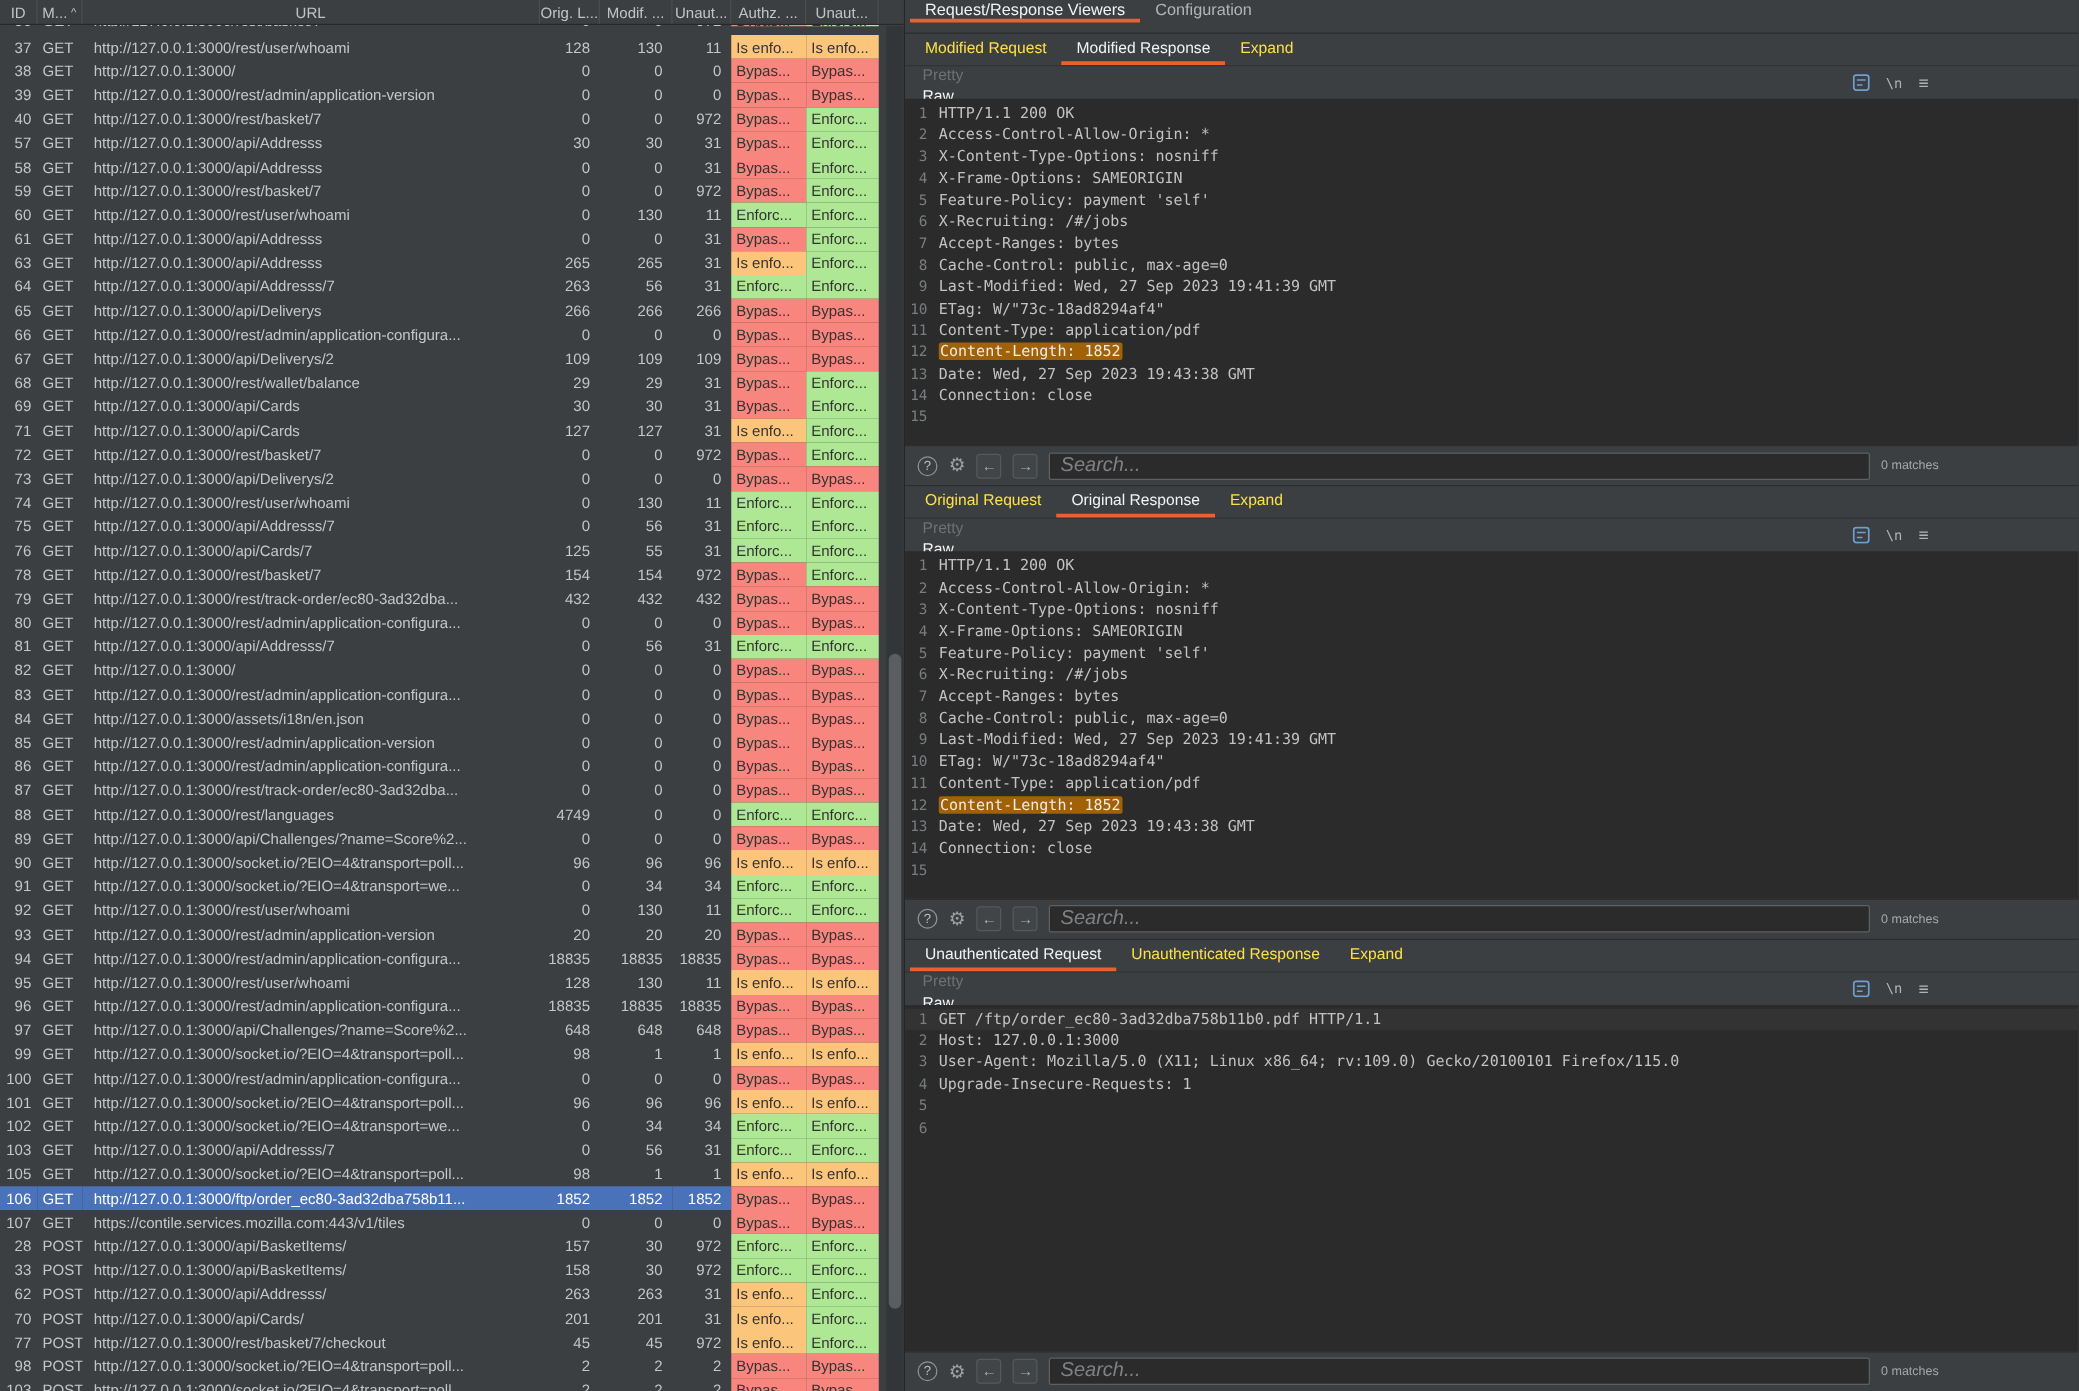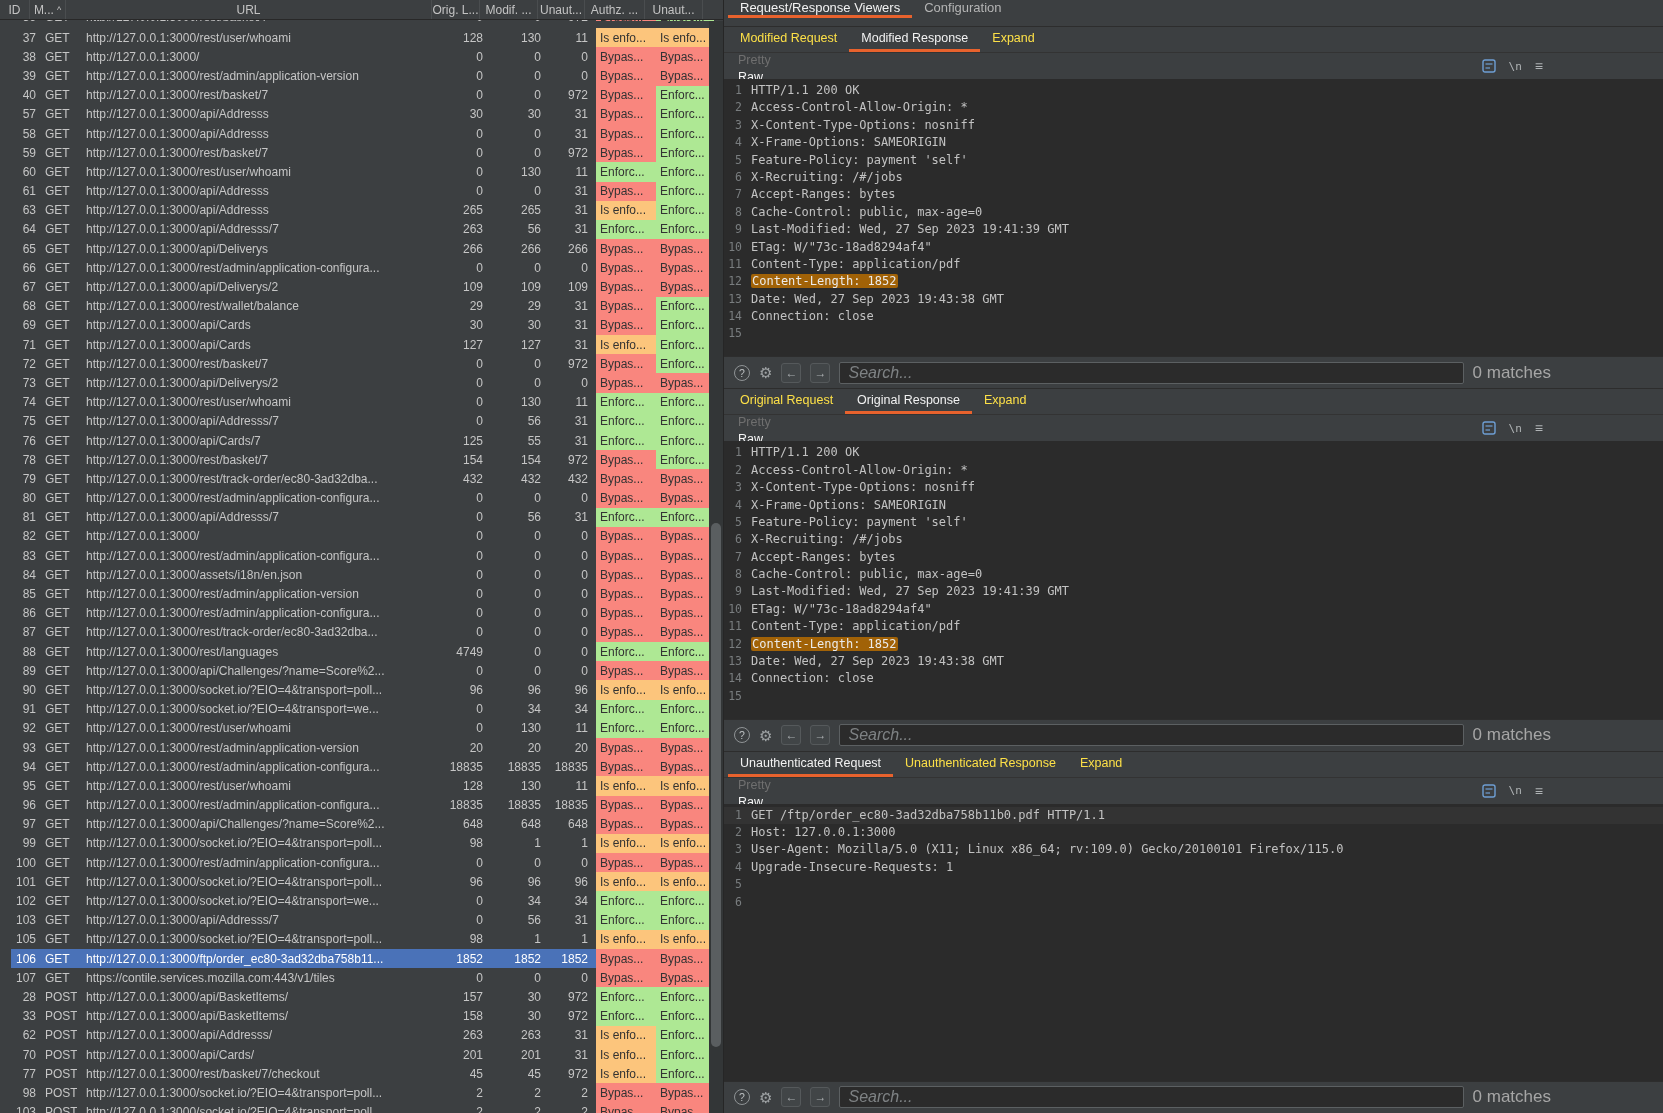--- a/index.html
+++ b/index.html
@@ -8,21 +8,21 @@
   .app { display:flex; width:1663px; height:1113px; }
 
   
   .left-panel { width:723px; min-width:723px; position:relative; display:flex;
                 flex-direction:column; overflow:hidden; background:#3c3f41; }
   .thead { display:flex; height:20px; flex:none; align-items:stretch;
            background:#3c3f41; border-bottom:1px solid #282828; color:#c3c3c3; font-size:12px; }
   .th { display:flex; align-items:center; justify-content:center;
         border-right:1px solid #4a4d4f; overflow:hidden; white-space:nowrap; }
   .caret { font-size:9px; margin-left:3px; color:#c3c3c3; }
-  .tbody { flex:1; overflow:hidden;padding-left:11px; }
+  .tbody { flex:1; overflow:hidden; }
   .trow { display:flex; height:19.2px; align-items:stretch; color:#c6c6c6; font-size:12px; }
   .trow.clip-top { height:8px; overflow:hidden; }
   .trow.clip-top .cell { transform:translateY(-7px); }
   .cell { display:flex; align-items:center; overflow:hidden; white-space:nowrap; }
   
   .th:nth-child(1), .cell:nth-child(1) { width:30px; }
   .th:nth-child(2), .cell:nth-child(2) { width:36px; }
   .th:nth-child(3), .cell:nth-child(3) { width:366px; }
   .th:nth-child(4), .cell:nth-child(4) { width:48px; }
   .th:nth-child(5), .cell:nth-child(5) { width:58px; }
@@ -83,21 +83,21 @@
   .help-icon { width:16px; height:16px; flex:none; border:1px solid #8f9395; border-radius:50%;
                color:#bcc0c2; font-size:10.5px; display:flex; align-items:center; justify-content:center; }
   .gear-icon { color:#9da1a3; font-size:15px; line-height:1; }
   .nav-btn { width:20px; height:20px; flex:none; border:1px solid #55595b; border-radius:3px;
              background:#414547; color:#aaaeb0; font-size:12px;
              display:flex; align-items:center; justify-content:center; }
   .search-input { flex:1; height:22px; background:#2b2b2b; border:1px solid #5c6062;
                   border-radius:2px; color:#cfcfcf; padding:0 8px; font-size:16px;
                   font-family:"Liberation Sans", sans-serif; outline:none; }
   .search-input::placeholder { color:#7e8284; font-style:italic; }
-  .matches { color:#a6a6a6; font-size:17px; white-space:nowrap; margin-right:100px; }
+  .matches { color:#a6a6a6; font-size:10px; white-space:nowrap; margin-right:100px; }
 </style>
 </head>
 <body>
 
 <div class="app">
 
   <div class="left-panel">
     <div class="thead">
       <span class="th">ID</span>
       <span class="th">

